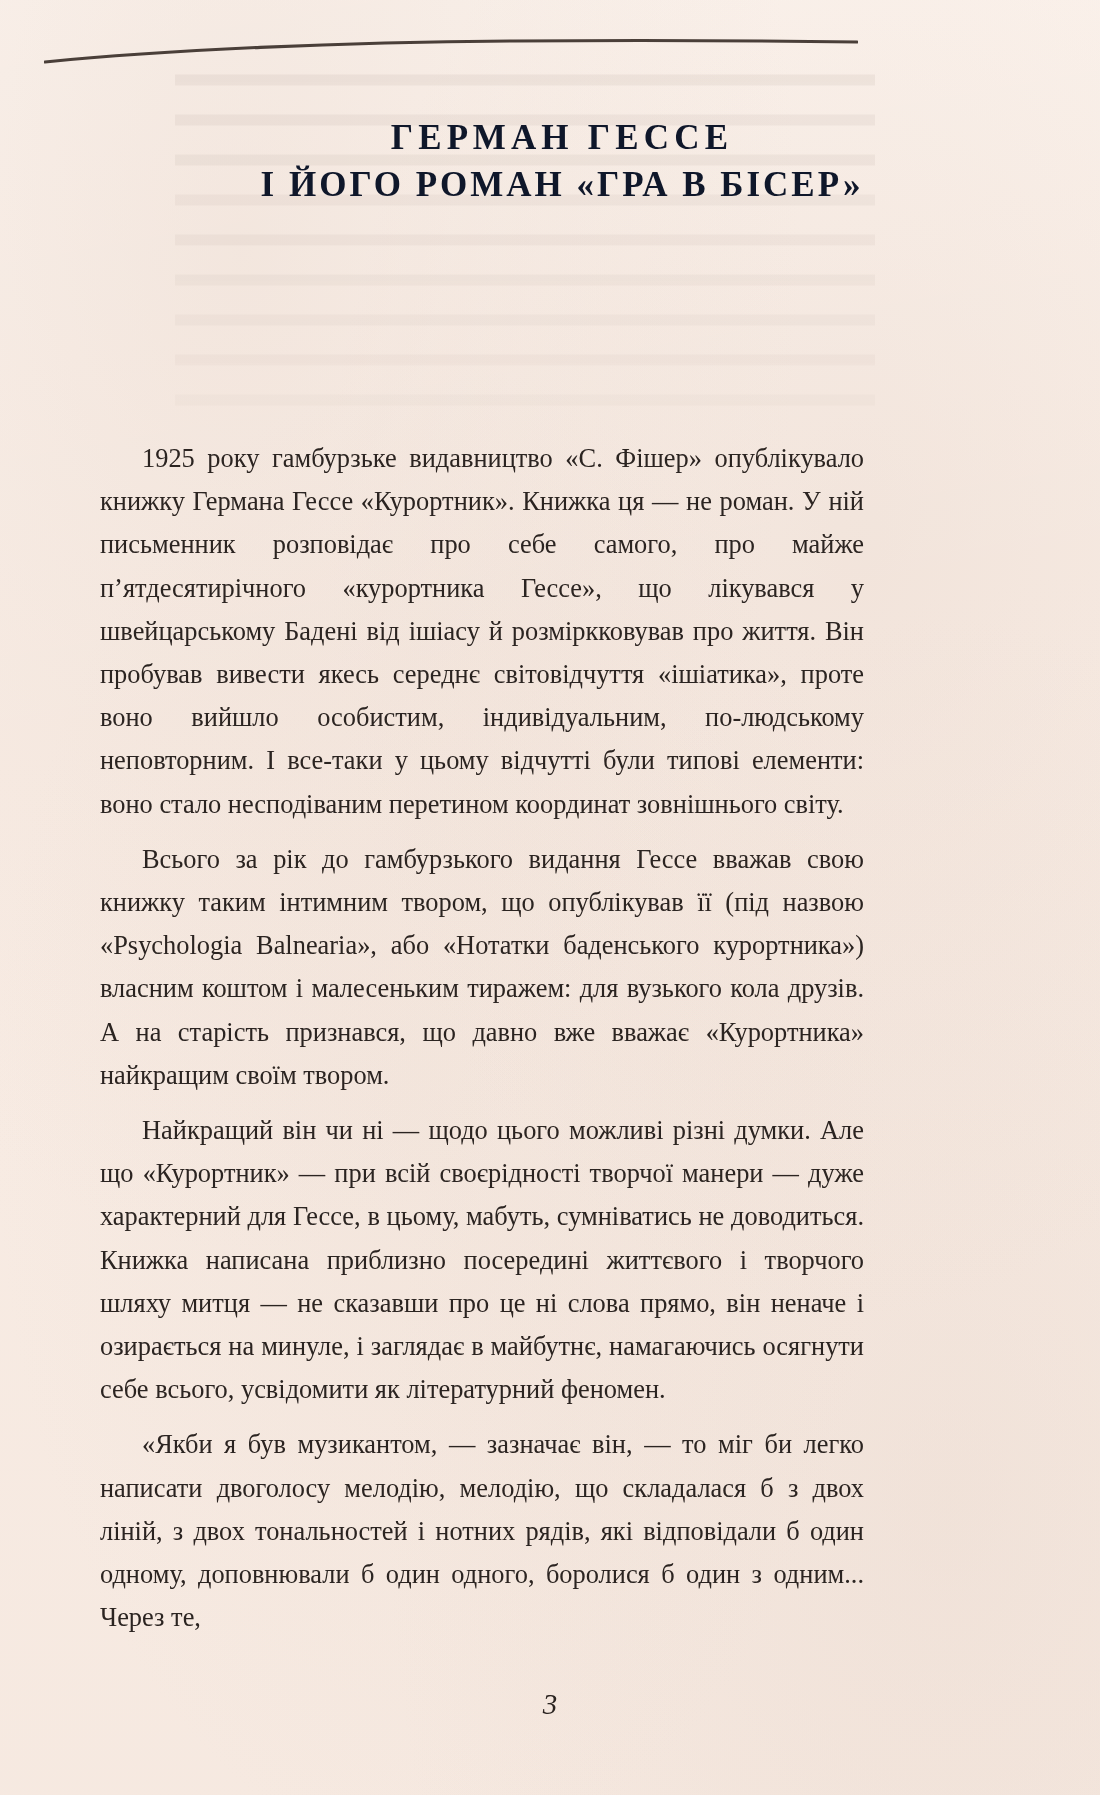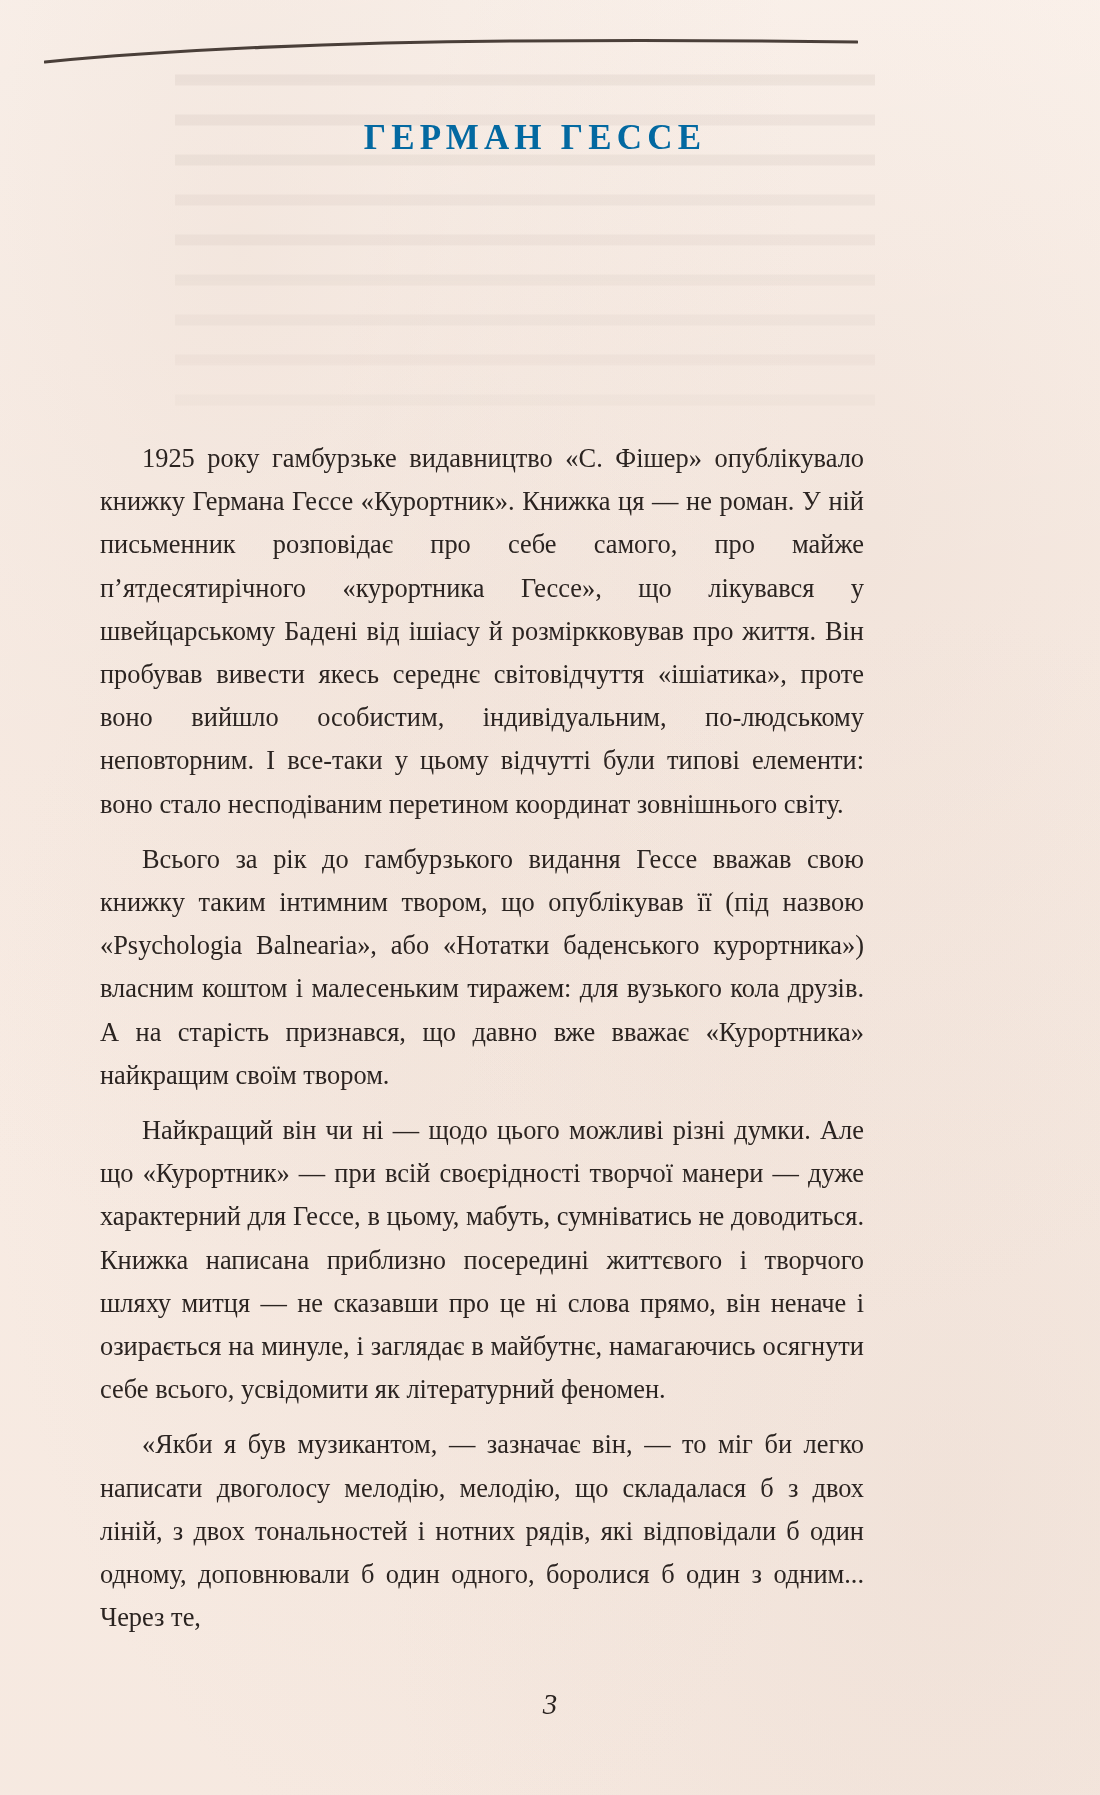--- a/index.html
+++ b/index.html
@@ -66,30 +66,30 @@
     left: 44px;
     top: 34px;
     width: 814px;
     height: 36px;
   }
   .chapter-rule svg { display: block; width: 100%; height: 100%; }
 
   
   .chapter-title {
     position: absolute;
-    left: 65px;
+    left: 92px;
     top: 92px;
     width: 940px;
     text-align: center;
     font-family: "Liberation Serif", "DejaVu Serif", serif;
     font-weight: bold;
     font-size: 35px;
     letter-spacing: 3.4px;
     line-height: 1.32;
-    color: #0369a1;
+    color: #0f172a;
   }
   .chapter-title .line { display: block; white-space: pre; }
   .chapter-title .line-1 { letter-spacing: 5.2px; }
   .chapter-title .line-2 { letter-spacing: 3.0px; }
 
   
   .body-text {
     position: absolute;
     left: 88px;
     top: 425px;
@@ -129,20 +129,21 @@
 <div class="page">
 
   <div class="chapter-rule">
     <svg viewBox="0 0 814 36" preserveAspectRatio="none" aria-hidden="true">
       <path d="M1,28 C 120,16 300,8 470,7 C 620,6 740,7 813,8" fill="none" stroke="#4a3f39" stroke-width="3.1" stroke-linecap="round"></path>
     </svg>
   </div>
 
   <h1 class="chapter-title">
     <span class="line line-1">ГЕРМАН ГЕССЕ</span>
+    <span class="line line-2">І ЙОГО РОМАН «ГРА В БІСЕР»</span>
   </h1>
 
   <div class="body-text">
     <p>1925 року гамбурзьке видавництво «С. Фішер» опублікувало книжку Германа Гессе «Курортник». Книжка ця — не роман. У ній письменник розповідає про себе самого, про майже п’ятдесятирічного «курортника Гессе», що лікувався у швейцарському Бадені від ішіасу й розміркковував про життя. Він пробував вивести якесь середнє світовідчуття «ішіатика», проте воно вийшло особистим, індивідуальним, по-людському неповторним. І все-таки у цьому відчутті були типові елементи: воно стало несподіваним перетином координат зовнішнього світу.</p>
     <p>Всього за рік до гамбурзького видання Гессе вважав свою книжку таким інтимним твором, що опублікував її (під назвою «Psychologia Balnearia», або «Нотатки баденського курортника») власним коштом і малесеньким тиражем: для вузького кола друзів. А на старість признався, що давно вже вважає «Курортника» найкращим своїм твором.</p>
     <p>Найкращий він чи ні — щодо цього можливі різні думки. Але що «Курортник» — при всій своєрідності творчої манери — дуже характерний для Гессе, в цьому, мабуть, сумніватись не доводиться. Книжка написана приблизно посередині життєвого і творчого шляху митця — не сказавши про це ні слова прямо, він неначе і озирається на минуле, і заглядає в майбутнє, намагаючись осягнути себе всього, усвідомити як літературний феномен.</p>
     <p>«Якби я був музикантом, — зазначає він, — то міг би легко написати двоголосу мелодію, мелодію, що складалася б з двох ліній, з двох тональностей і нотних рядів, які відповідали б один одному, доповнювали б один одного, боролися б один з одним... Через те,</p>
   </div>
 
   <div class="folio">3</div>

